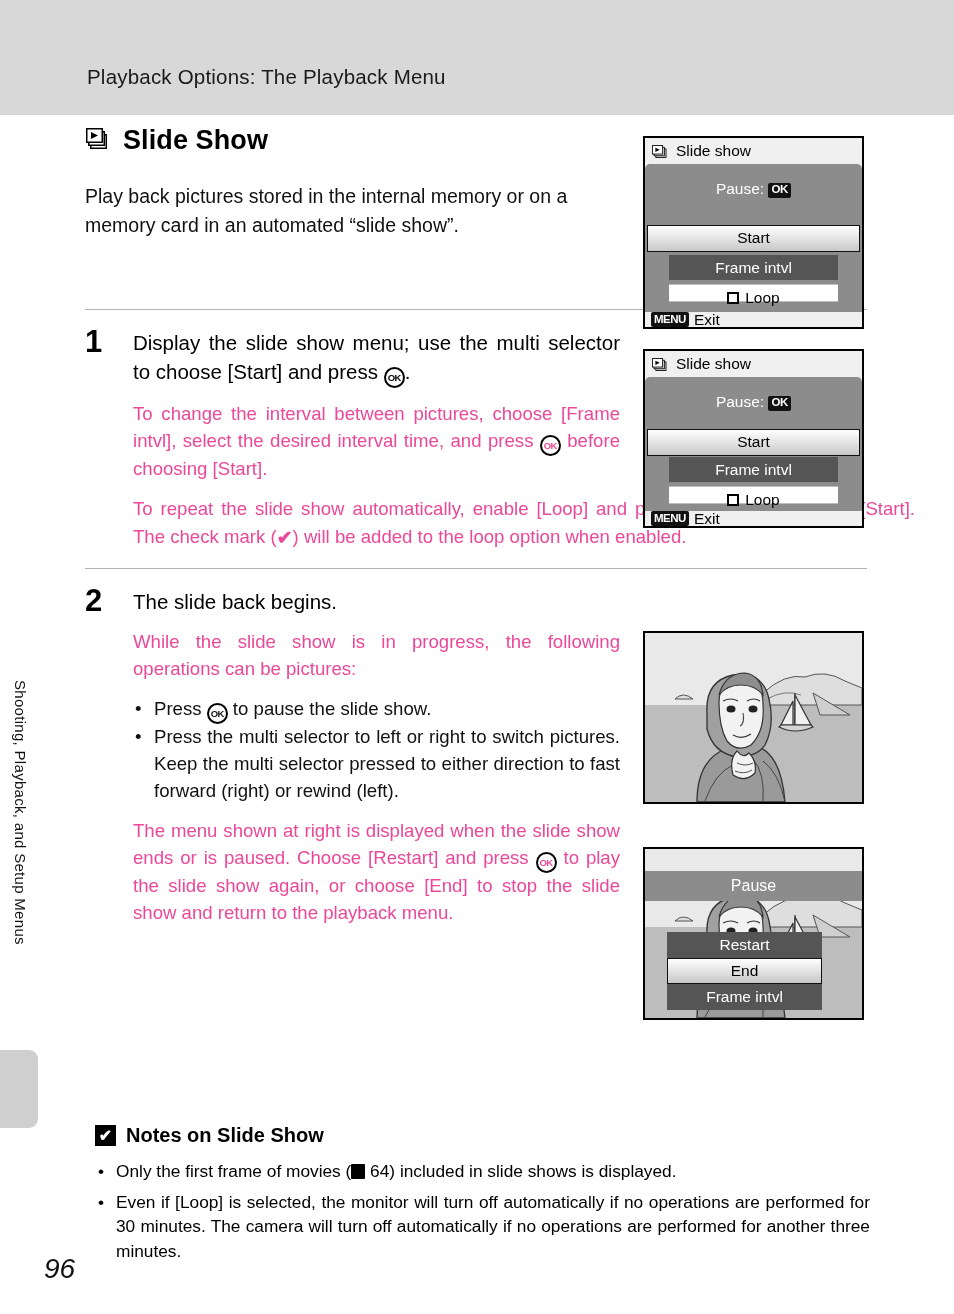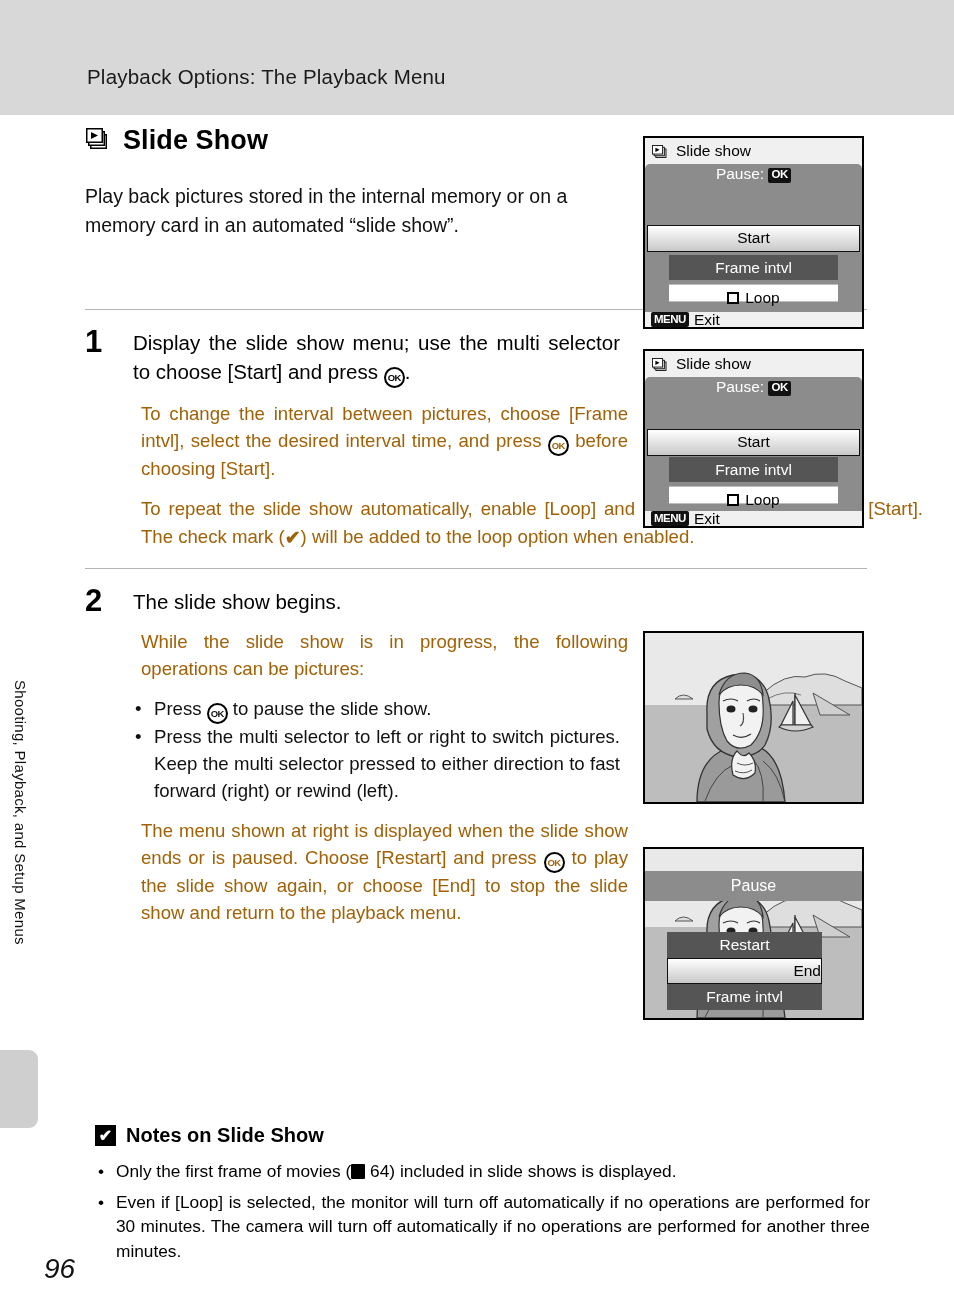--- a/index.html
+++ b/index.html
@@ -113,22 +113,21 @@
     font-weight: normal;
     text-align: justify;
   }
   .step-lead.nojust { text-align: left; }
   .step-body {
     width: 487px;
     font-size: 18.6px;
     line-height: 1.45;
     margin-top: 13px;
     text-align: justify;
-    color: #a16207;
-    margin-left: 8px;
+    color: #ec4899;
   }
   .step-body.wide { width: 782px; }
   .bullets {
     width: 487px;
     margin-top: 13px;
   }
   .bullet {
     position: relative;
     padding-left: 21px;
     font-size: 18.6px;
@@ -200,21 +199,21 @@
     box-sizing: border-box;
   }
   .lcd-gray {
     background: #8c8c8c;
     color: #fff;
     text-align: center;
     box-sizing: border-box;
   }
   .lcd-pause-band {
     height: 58px;
-    padding-top: 1px;
+    padding-top: 16px;
     border-radius: 5px 5px 0 0;
   }
   .ok-badge {
     display: inline-block;
     background: #111;
     color: #fff;
     font-size: 11.5px;
     font-weight: bold;
     padding: 1px 3px 2px 3px;
     border-radius: 2px;
@@ -381,21 +380,21 @@
 
     <div class="step-body wide"><span>To repeat the slide show automatically, enable [Loop] and press </span><span class="ok-glyph">OK</span><span> before choosing [Start]. The check mark (</span><span class="check-glyph">✔</span><span>) will be added to the loop option when enabled.</span></div>
   </div>
 
   <div style="height:16px"></div>
   <div class="divider"></div>
   <div style="height:18px"></div>
 
   <div class="step">
     <div class="step-num">2</div>
-    <div class="step-lead nojust">The slide show begins.</div>
+    <div class="step-lead nojust">The slide back begins.</div>
 
     <div class="step-body">While the slide show is in progress, the following operations can be pictures:</div>
 
     <div class="bullets">
       <div class="bullet last"><span>Press </span><span class="ok-glyph">OK</span><span> to pause the slide show.</span></div>
       <div class="bullet">Press the multi selector to left or right to switch pictures. Keep the multi selector pressed to either direction to fast forward (right) or rewind (left).</div>
     </div>
 
     <div class="step-body"><span>The menu shown at right is displayed when the slide show ends or is paused. Choose [Restart] and press </span><span class="ok-glyph">OK</span><span> to play the slide show again, or choose [End] to stop the slide show and return to the playback menu.</span></div>
   </div>
@@ -513,21 +512,21 @@
     <ellipse cx="108" cy="82" rx="4.5" ry="3.6" fill="#222"></ellipse>
     <path d="M78 74 Q86 70 93 74" fill="none" stroke="#333" stroke-width="1.1"></path>
     <path d="M102 74 Q109 70 115 74" fill="none" stroke="#333" stroke-width="1.1"></path>
     <path d="M98 86 Q100 96 95 99" fill="none" stroke="#444" stroke-width="1.1"></path>
     <path d="M60 168 Q70 146 88 138" fill="none" stroke="#444" stroke-width="1"></path>
     <path d="M118 168 Q120 146 108 132" fill="none" stroke="#444" stroke-width="1"></path>
   </svg>
   <div class="lcd-gray" style="position:absolute;left:0;top:14px;width:100%;height:30px;line-height:30px;font-size:16px;margin-top:8px;">Pause</div>
   <div class="pause-overlay-rows">
     <div class="row-dark" style="margin:0;height:26px;line-height:26px;font-size:15.5px;">Restart</div>
-    <div class="row-selected" style="margin:0;height:26px;line-height:23px;font-size:15.5px;text-align:right;">End</div>
+    <div class="row-selected" style="margin:0;height:26px;line-height:23px;font-size:15.5px;">End</div>
     <div class="row-dark" style="margin:0;height:26px;line-height:26px;font-size:15.5px;">Frame intvl</div>
   </div>
 </div>
 
 <div class="notes">
   <div class="notes-head">
     <span class="note-check">✔</span>
     <span>Notes on Slide Show</span>
   </div>
   <div class="note-item"><span>Only the first frame of movies (</span><span class="ref-badge"></span> <span>64</span><span>) included in slide shows is displayed.</span></div>

